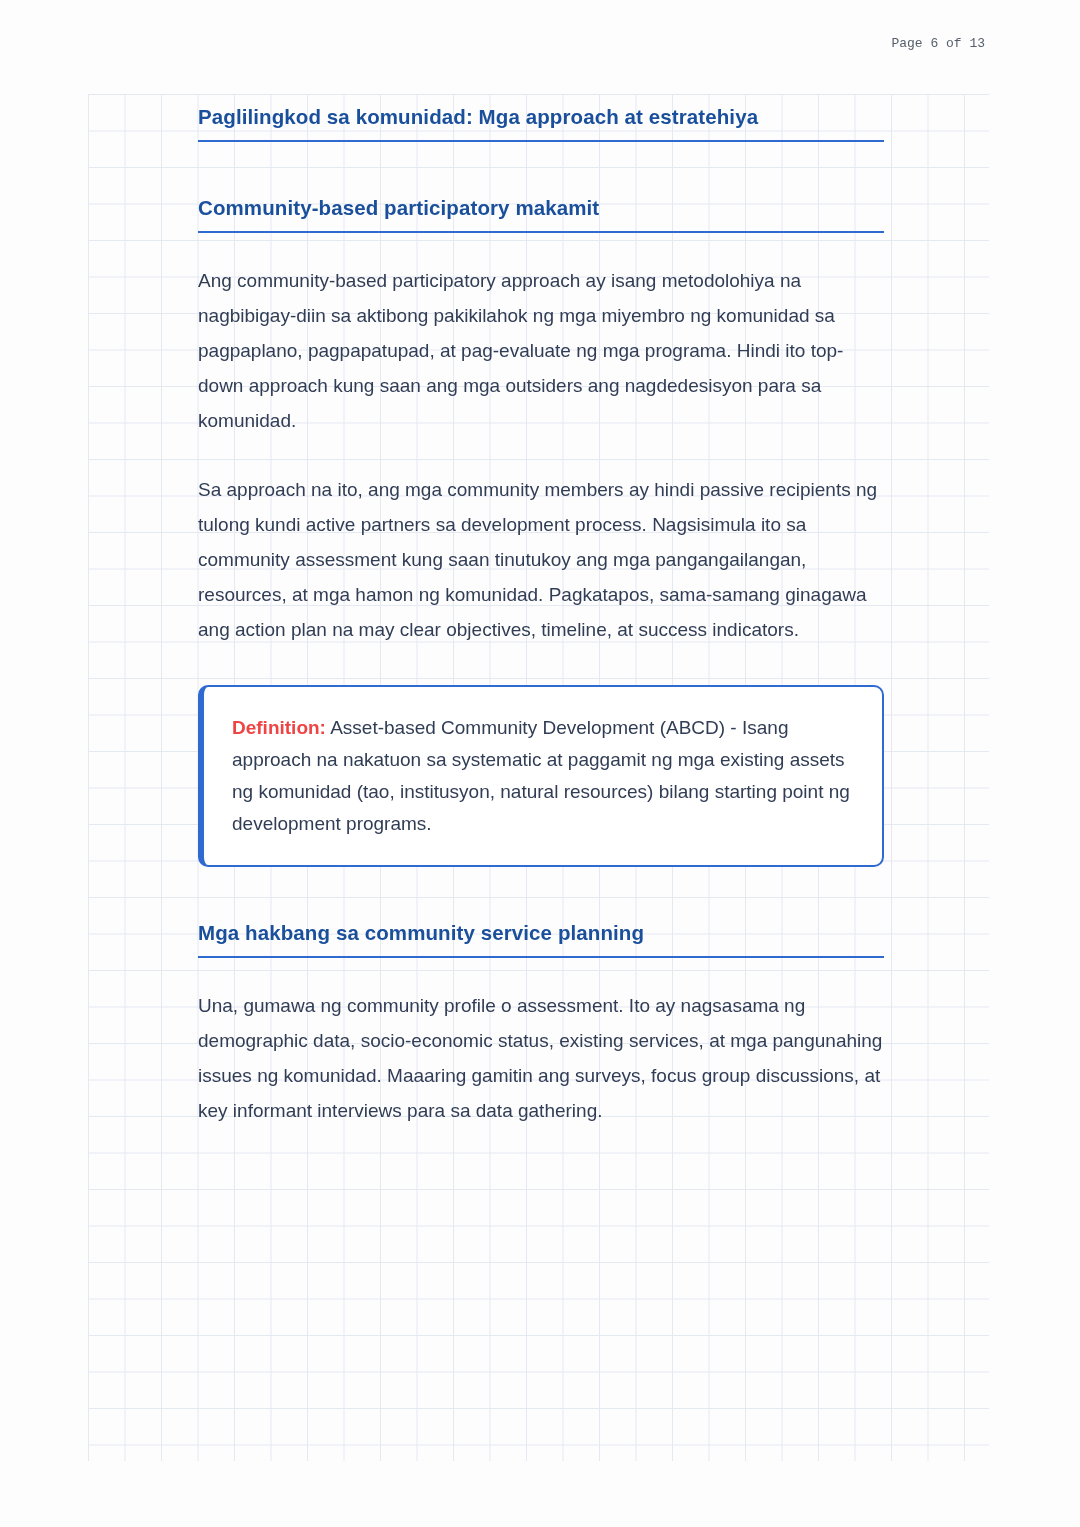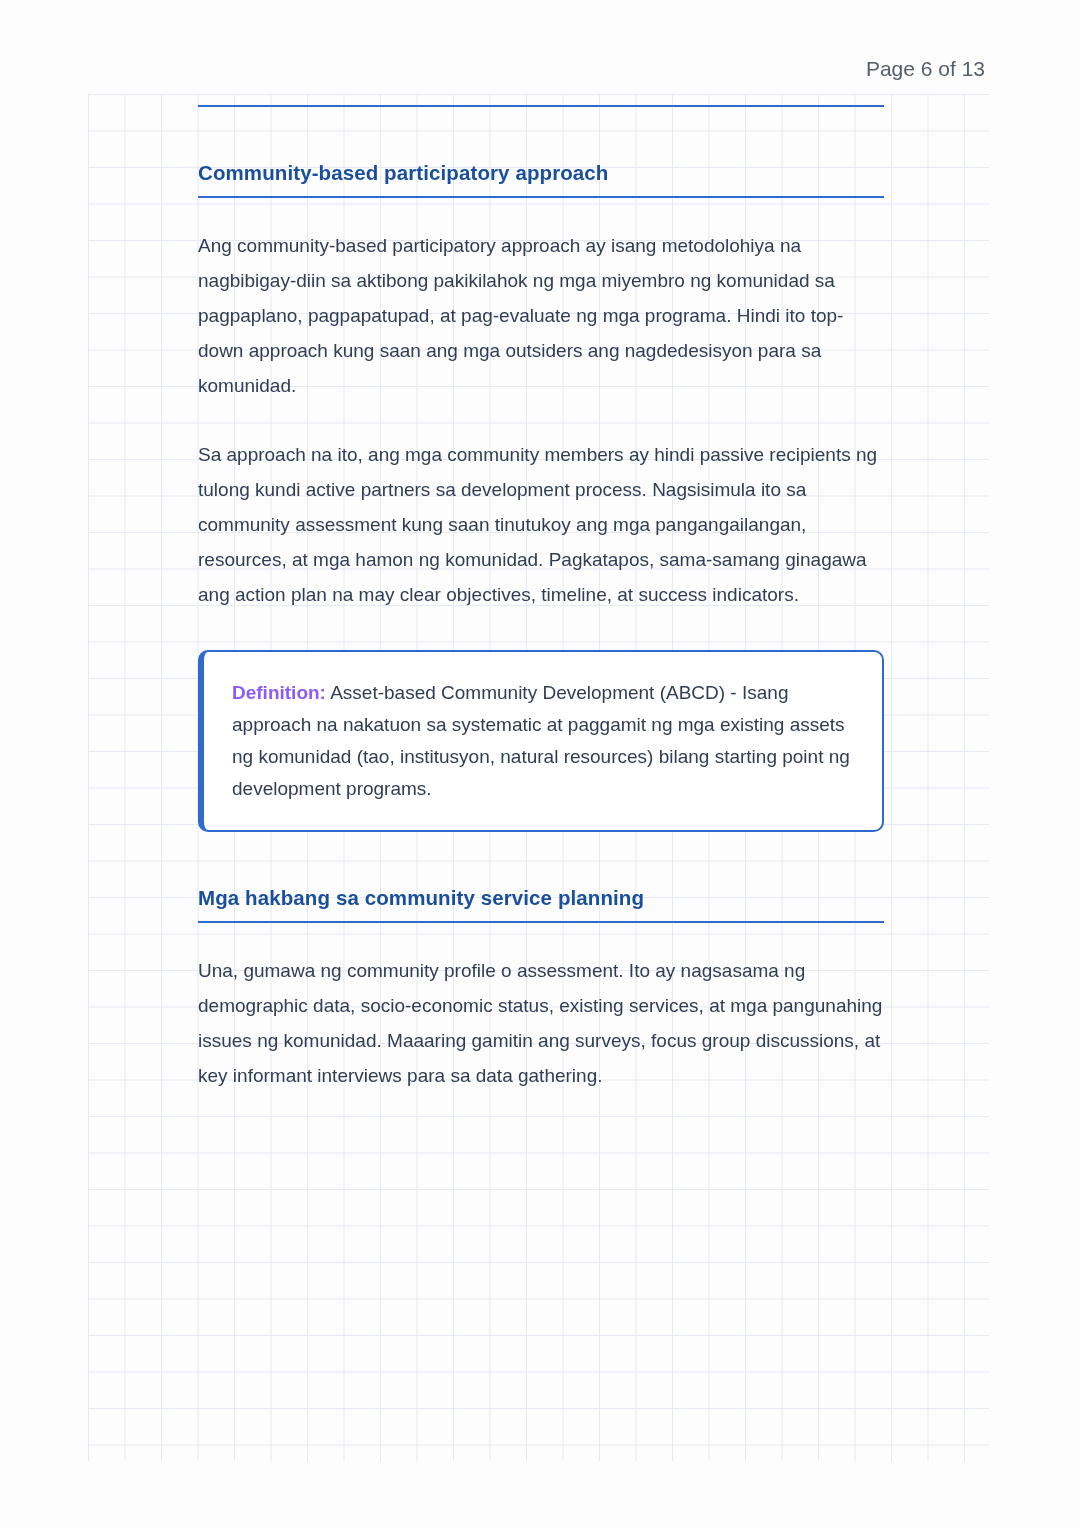--- a/index.html
+++ b/index.html
@@ -21,24 +21,23 @@
     background-image:
       linear-gradient(to right, #e4e9f2 1px, transparent 1px),
       linear-gradient(to bottom, #e4e9f2 1px, transparent 1px);
     background-size: 36.5px 36.5px;
     pointer-events: none;
   }
   .page-indicator {
     position: absolute;
     top: 36px;
     right: 95px;
-    font-family: Liberation Sans, sans-serif;
-    font-size: 21px;
+    font-family: Liberation Mono, monospace;
+    font-size: 13px;
     color: #555e6b;
-    margin-top: 21px;
   }
   .content {
     position: absolute;
     left: 198px;
     top: 95px;
     width: 686px;
   }
   h2.doc-heading {
     margin: 0;
     padding-top: 8px;
@@ -73,21 +72,21 @@
     box-sizing: border-box;
   }
   .callout p {
     margin: 0;
     font-size: 19px;
     line-height: 32px;
     color: #313d55;
   }
   .callout-label {
     font-weight: 700;
-    color: #8b5cf6;
+    color: #ef4444;
   }
   .footer-brand {
     position: absolute;
     left: 0;
     top: 1529px;
     width: 100%;
     text-align: center;
     font-size: 19px;
     color: #6d28d9;
     letter-spacing: 0.3px;
@@ -96,25 +95,26 @@
 </head>
 <body>
 
 <div class="grid-bg"></div>
 
 <div class="page-indicator">Page 6 of 13</div>
 
 <main class="content">
 
   <section>
+    <h2 class="doc-heading">Paglilingkod sa komunidad: Mga approach at estratehiya</h2>
     <div class="heading-rule"></div>
   </section>
 
   <section>
-    <h2 class="doc-heading h-gap">Community-based participatory approach</h2>
+    <h2 class="doc-heading h-gap">Community-based participatory makamit</h2>
     <div class="heading-rule"></div>
     <p class="body-par first-par">Ang community-based participatory approach ay isang metodolohiya na nagbibigay-diin sa aktibong pakikilahok ng mga miyembro ng komunidad sa pagpaplano, pagpapatupad, at pag-evaluate ng mga programa. Hindi ito top-down approach kung saan ang mga outsiders ang nagdedesisyon para sa komunidad.</p>
     <p class="body-par">Sa approach na ito, ang mga community members ay hindi passive recipients ng tulong kundi active partners sa development process. Nagsisimula ito sa community assessment kung saan tinutukoy ang mga pangangailangan, resources, at mga hamon ng komunidad. Pagkatapos, sama-samang ginagawa ang action plan na may clear objectives, timeline, at success indicators.</p>
 
     <div class="callout">
       <p><span class="callout-label">Definition:</span> <span>Asset-based Community Development (ABCD) - Isang approach na nakatuon sa systematic at paggamit ng mga existing assets ng komunidad (tao, institusyon, natural resources) bilang starting point ng development programs.</span></p>
     </div>
   </section>
 
   <section>

